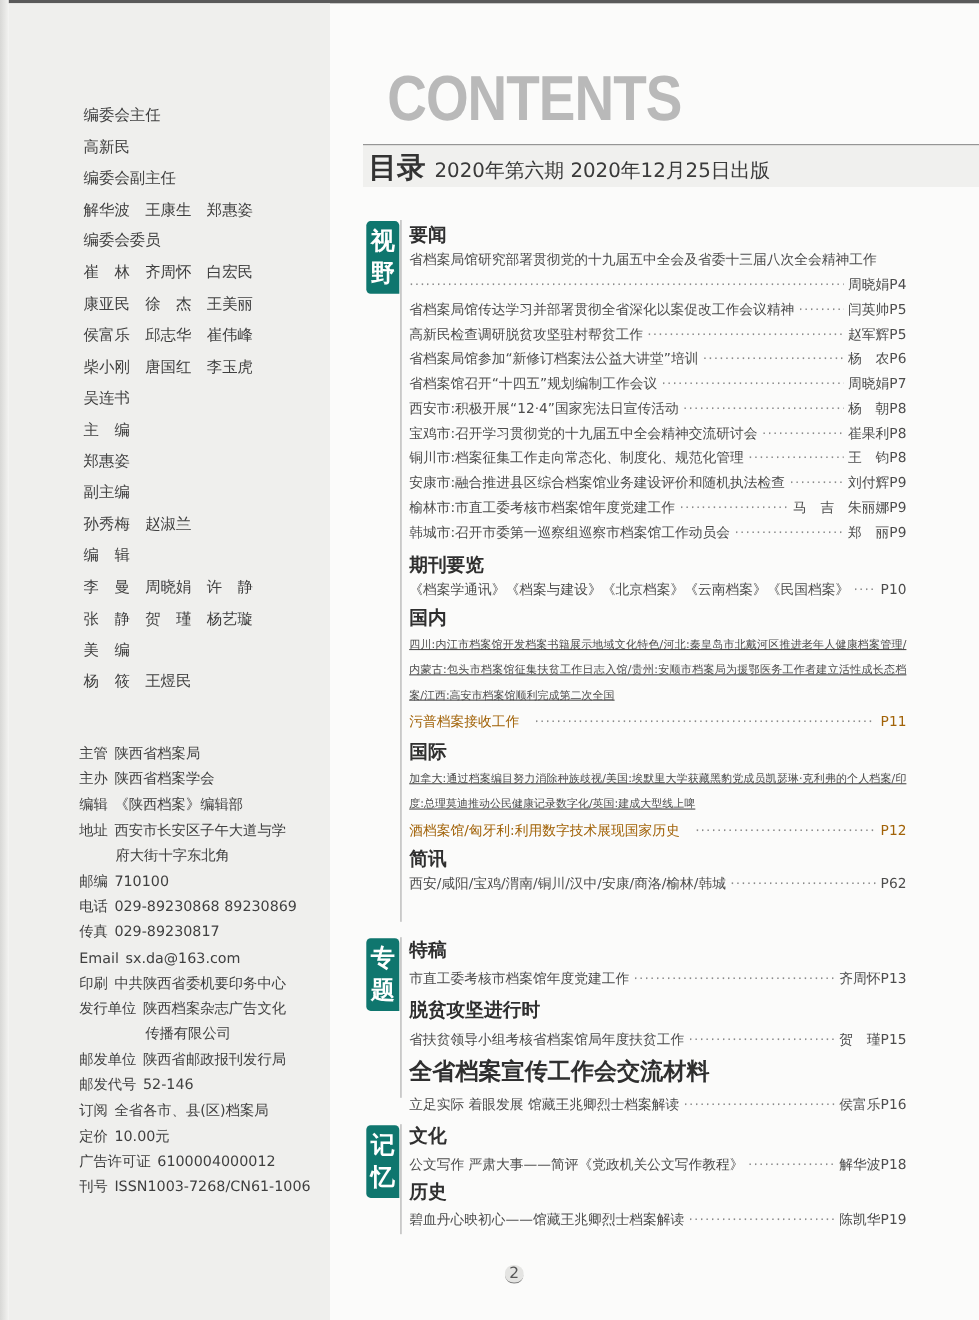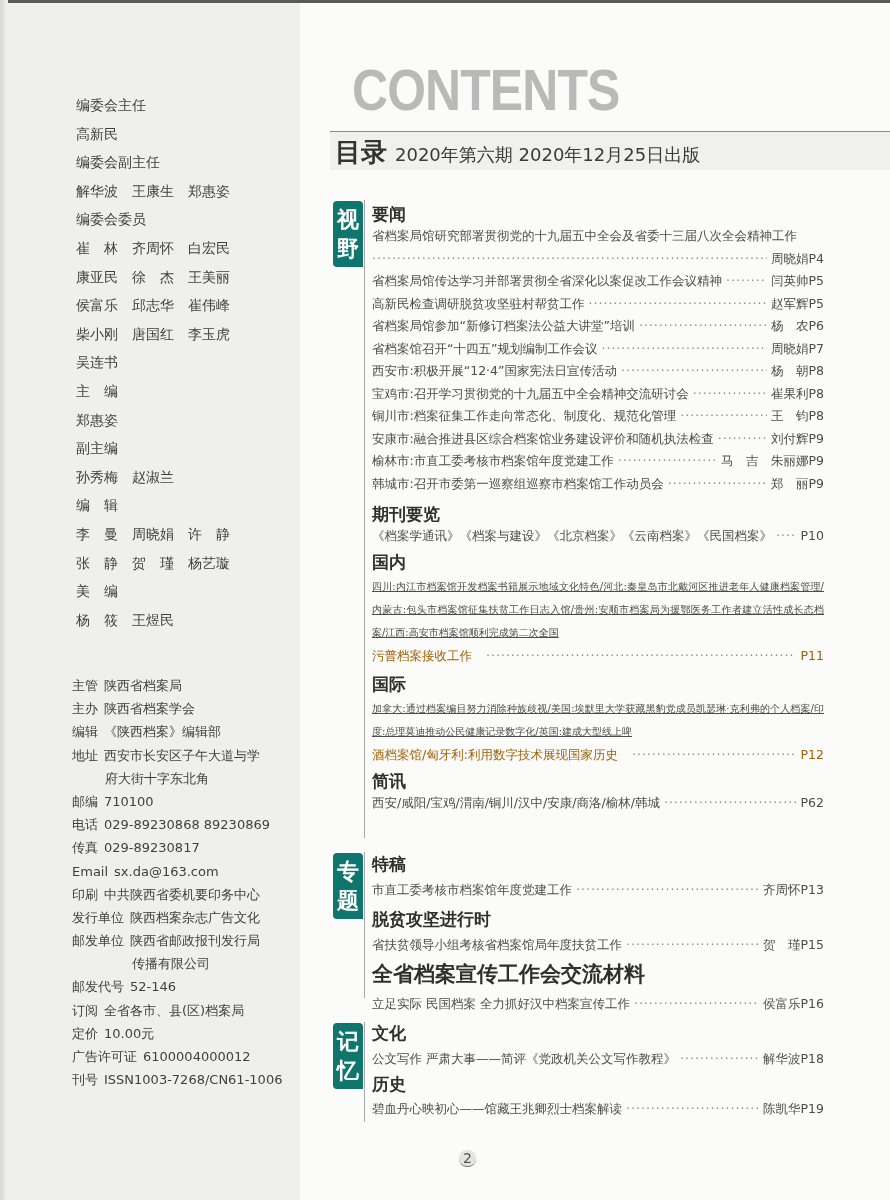--- a/index.html
+++ b/index.html
@@ -101,22 +101,22 @@
   <div class="row"><span class="k">主办</span><span>陕西省档案学会</span></div>
   <div class="row"><span class="k">编辑</span><span>《陕西档案》编辑部</span></div>
   <div class="row"><span class="k">地址</span><span>西安市长安区子午大道与学</span></div>
   <div class="row indent"><span>府大街十字东北角</span></div>
   <div class="row"><span class="k">邮编</span><span>710100</span></div>
   <div class="row"><span class="k">电话</span><span>029-89230868  89230869</span></div>
   <div class="row"><span class="k">传真</span><span>029-89230817</span></div>
   <div class="row"><span class="k">Email</span><span>sx.da@163.com</span></div>
   <div class="row"><span class="k">印刷</span><span>中共陕西省委机要印务中心</span></div>
   <div class="row"><span class="k">发行单位</span><span>陕西档案杂志广告文化</span></div>
+  <div class="row indent2"><span>传播有限公司</span></div>
   <div class="row"><span class="k">邮发单位</span><span>陕西省邮政报刊发行局</span></div>
-  <div class="row indent2"><span>传播有限公司</span></div>
   <div class="row"><span class="k">邮发代号</span><span>52-146</span></div>
   <div class="row"><span class="k">订阅</span><span>全省各市、县(区)档案局</span></div>
   <div class="row"><span class="k">定价</span><span>10.00元</span></div>
   <div class="row"><span class="k">广告许可证</span><span>6100004000012</span></div>
   <div class="row"><span class="k">刊号</span><span>ISSN1003-7268/CN61-1006</span></div>
 </div>
 
 <div class="contents-title">CONTENTS</div>
 <div class="hdr-band"></div>
 <div class="hdr-rule"></div>
@@ -250,21 +250,21 @@
     </div>
   <div class="sec-title" style="margin-top:6px;">脱贫攻坚进行时</div>
   <div class="entry" style="margin-top:4px;">
       <span class="t">省扶贫领导小组考核省档案馆局年度扶贫工作</span>
       <span class="dots"></span>
       <span class="a">贺　瑾</span>
       <span class="p">P15</span>
     </div>
   <div class="sec-title big" style="margin-top:5px;">全省档案宣传工作会交流材料</div>
   <div class="entry" style="margin-top:6px;">
-      <span class="t">立足实际  民国档案  全力抓好汉中档案宣传工作</span>
+      <span class="t">立足实际  着眼发展  馆藏王兆卿烈士档案解读</span>
       <span class="dots"></span>
       <span class="a">侯富乐</span>
       <span class="p">P16</span>
     </div>
 </div>
 
 <div class="toc" style="top:1022px;">
   <div class="sec-title">文化</div>
   <div class="entry" style="margin-top:4px;">
       <span class="t">公文写作  严肃大事——简评《党政机关公文写作教程》</span>

